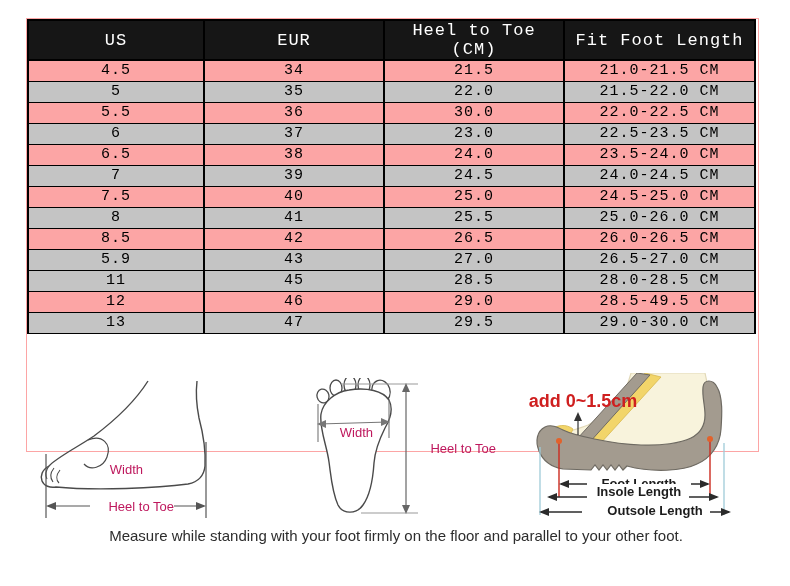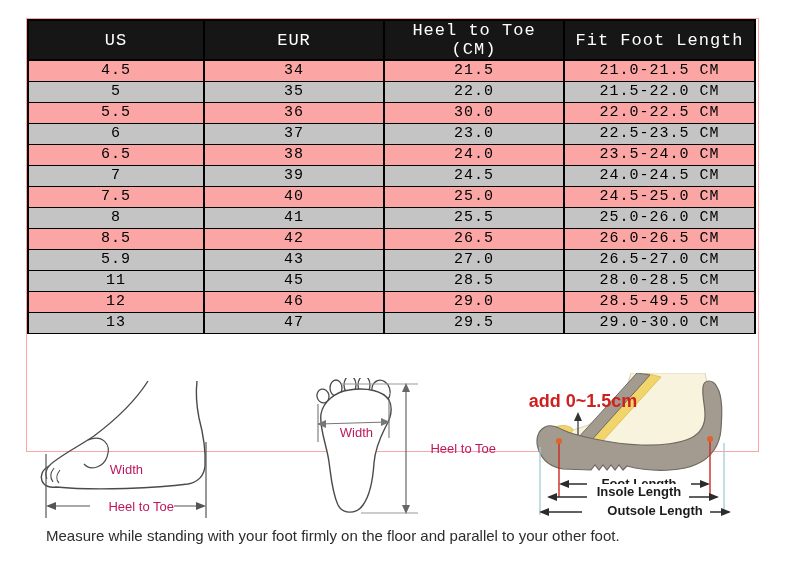--- a/index.html
+++ b/index.html
@@ -25,21 +25,21 @@
   table.size-chart tr.alt td { background:#c4c4c4; }
 
   
   .diag { position:absolute; }
   .glabel { position:absolute; color:#be185d; font-size:13px; text-align:right; line-height:16px; }
   .glabel.masked { background:#fff; }
   .mlabel { position:absolute; color:#1c1c1c; font-size:13px; font-weight:bold;
             text-align:center; line-height:15px; background:#fff; }
   .rednote { position:absolute; color:#cf1f1f; font-size:18px; font-weight:bold; text-align:center; }
   .instruction { position:absolute; left:19px; top:508px; width:700px;
-                 color:#2d2d2d; font-size:15px; text-align:left; }
+                 color:#2d2d2d; font-size:15px; text-align:center; }
 </style>
 </head>
 <body>
 
 <div class="canvas">
   <div class="frame">
 
     <table class="size-chart">
       <colgroup>
           <col style="width:176px">

